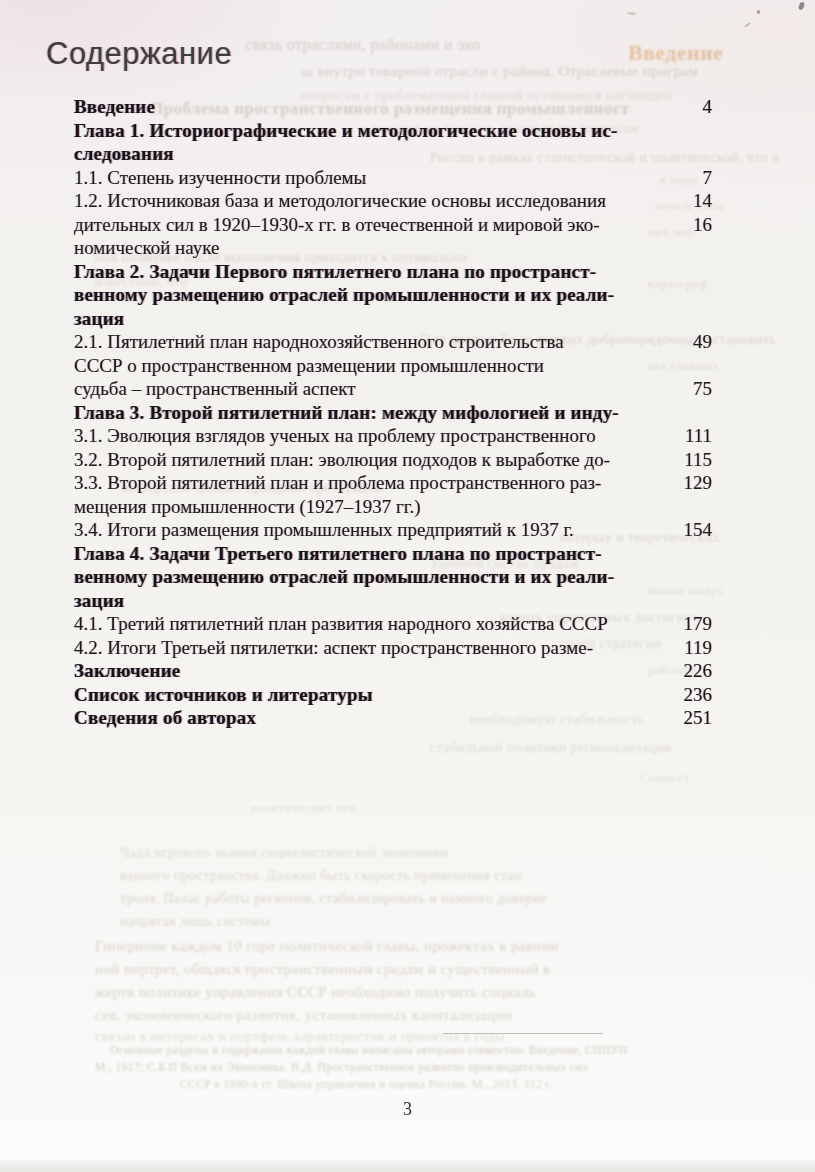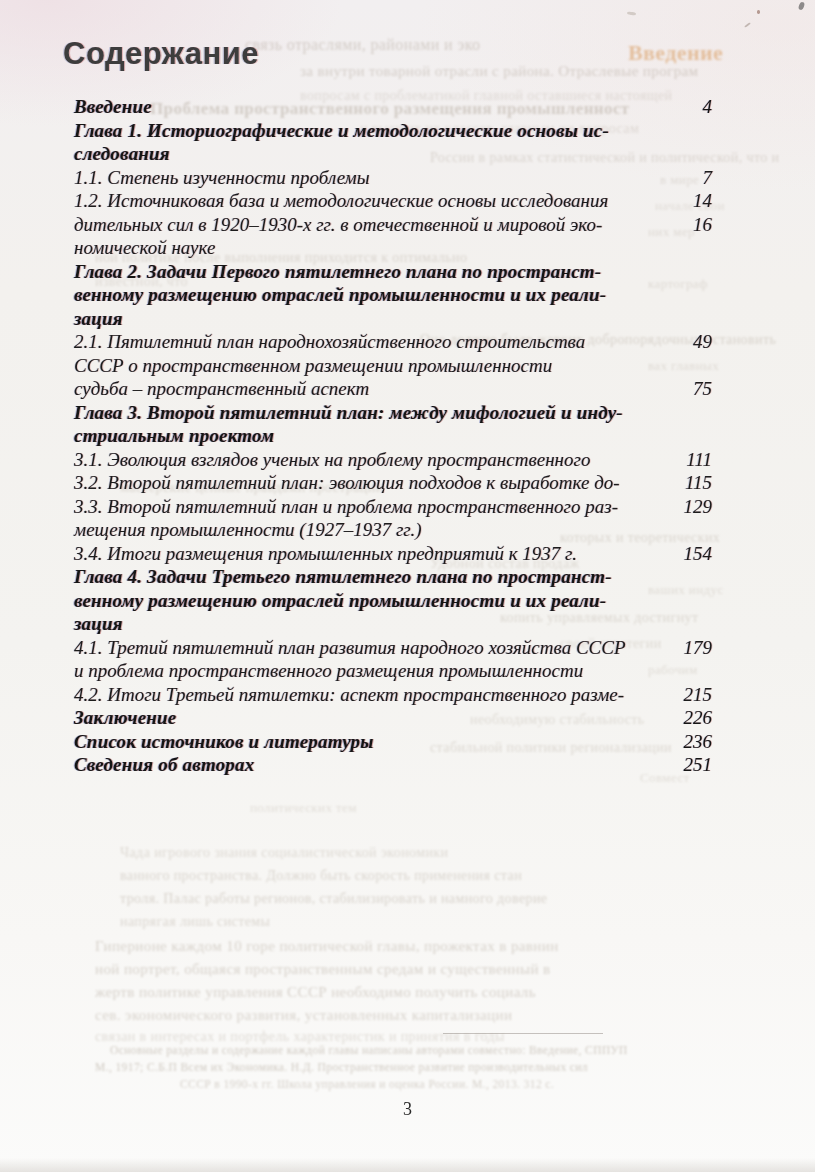--- a/index.html
+++ b/index.html
@@ -15,32 +15,32 @@
   }
 
   
   #ghosts{position:absolute;inset:0;z-index:1;}
   .ghost{position:absolute;white-space:nowrap;filter:blur(1px);letter-spacing:.4px;}
 
   
   #content{position:absolute;inset:0;z-index:2;}
 
   #title{
-    position:absolute;left:63px;top:36px;
+    position:absolute;left:46px;top:36px;
     font-family:"Liberation Sans", sans-serif;
-    font-size:31px;font-weight:700;letter-spacing:.5px;color:#3d3d3d;
+    font-size:31px;font-weight:400;letter-spacing:.5px;color:#3d3d3d;
     text-shadow:1.2px 0 0 rgba(168,34,34,.28), -1.2px 0 0 rgba(30,60,150,.20);
   }
 
   #toc{
     position:absolute;left:74px;top:95px;width:638px;
     font-size:19px;line-height:23.5px;color:#1c1c1c;
     text-shadow:.8px 0 0 rgba(168,34,34,.24), -.8px 0 0 rgba(30,60,150,.20);
   }
-  .entry{position:relative;padding-right:46px;font-style:italic;}
+  .entry{position:relative;padding-right:46px;}
   .entry.bold{font-weight:700;letter-spacing:.2px;color:#151515;
     text-shadow:1px 0 0 rgba(150,20,20,.35), -1px 0 0 rgba(20,40,140,.30);}
   .entry .num{position:absolute;top:0;right:0;font-weight:400;letter-spacing:0;
     text-shadow:.8px 0 0 rgba(168,34,34,.24), -.8px 0 0 rgba(30,60,150,.20);}
 
   #pagenum{
     position:absolute;left:0;top:1099px;width:815px;text-align:center;
     font-size:18px;color:#2a2a2a;
   }
 
@@ -136,21 +136,20 @@
           <div class="line">2.1. Пятилетний план народнохозяйственного строительства</div>
           <div class="line">СССР о пространственном размещении промышленности</div>
           <span class="num">49</span>
         </div>
         <div class="entry">
           <div class="line">судьба – пространственный аспект</div>
           <span class="num">75</span>
         </div>
         <div class="entry bold">
           <div class="line">Глава 3. Второй пятилетний план: между мифологией и инду-</div>
-          <div class="line">стриальным проектом</div>
         </div>
         <div class="entry">
           <div class="line">3.1. Эволюция взглядов ученых на проблему пространственного</div>
           <span class="num">111</span>
         </div>
         <div class="entry">
           <div class="line">3.2. Второй пятилетний план: эволюция подходов к выработке до-</div>
           <span class="num">115</span>
         </div>
         <div class="entry">
@@ -162,26 +161,25 @@
           <div class="line">3.4. Итоги размещения промышленных предприятий к 1937 г.</div>
           <span class="num">154</span>
         </div>
         <div class="entry bold">
           <div class="line">Глава 4. Задачи Третьего пятилетнего плана по пространст-</div>
           <div class="line">венному размещению отраслей промышленности и их реали-</div>
           <div class="line">зация</div>
         </div>
         <div class="entry">
           <div class="line">4.1. Третий пятилетний план развития народного хозяйства СССР</div>
-          <div class="line">и проблема пространственного размещения промышленности</div>
           <span class="num">179</span>
         </div>
         <div class="entry">
           <div class="line">4.2. Итоги Третьей пятилетки: аспект пространственного разме-</div>
-          <span class="num">215</span>
+          <span class="num">119</span>
         </div>
         <div class="entry bold">
           <div class="line">Заключение</div>
           <span class="num">226</span>
         </div>
         <div class="entry bold">
           <div class="line">Список источников и литературы</div>
           <span class="num">236</span>
         </div>
         <div class="entry bold">

